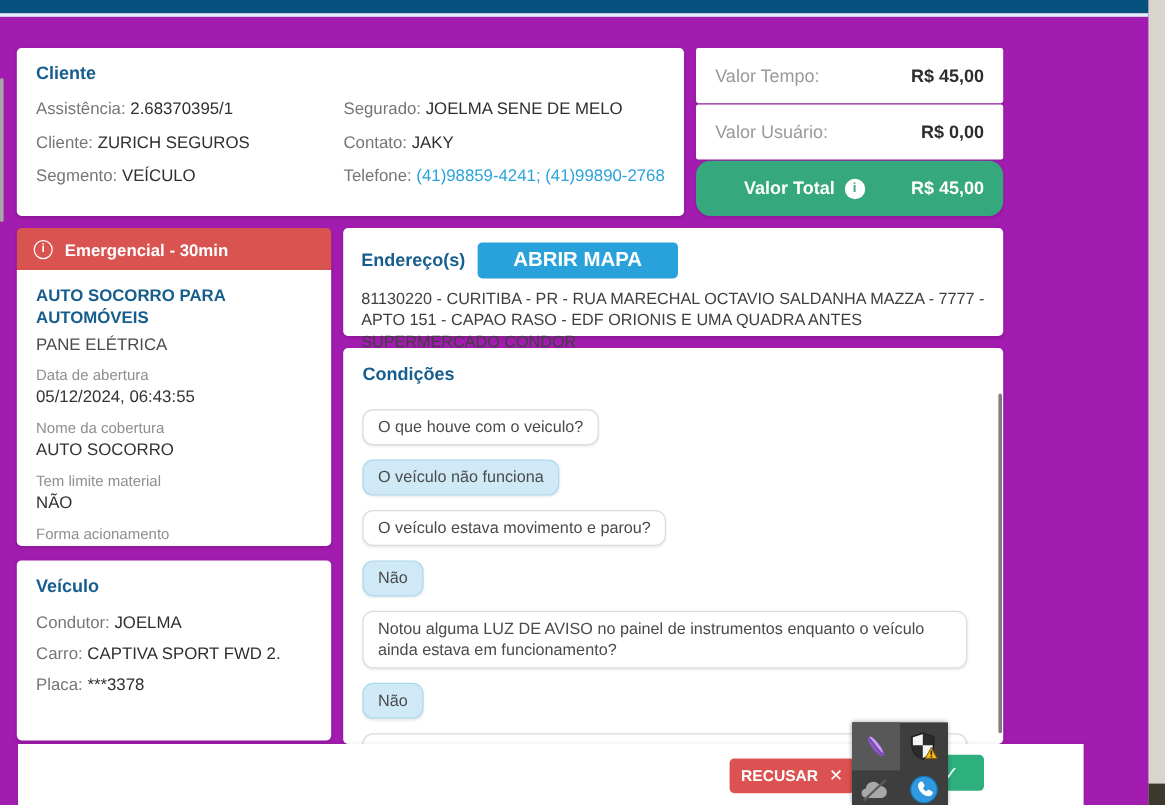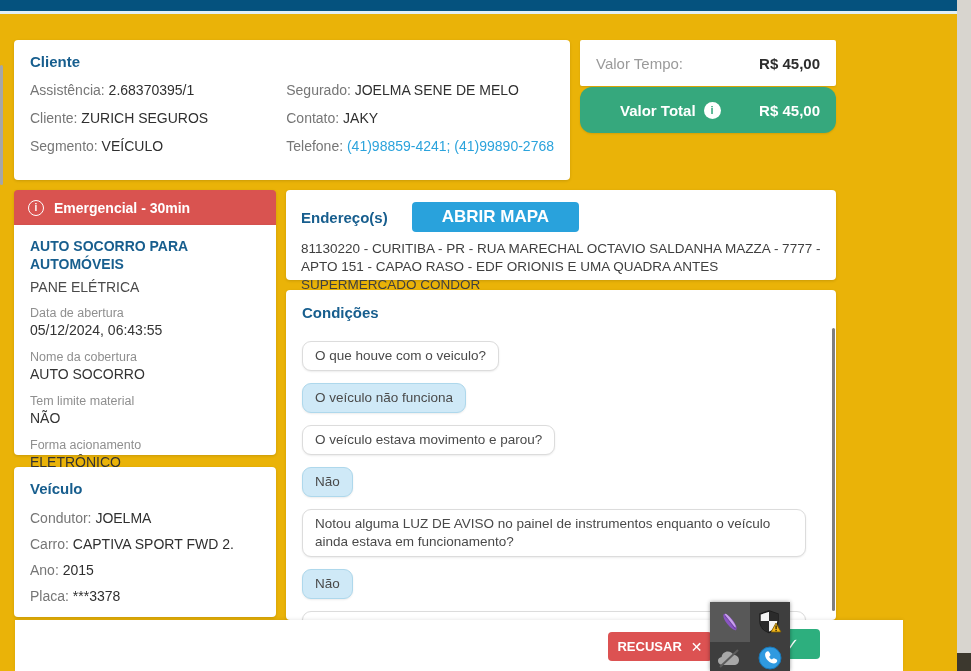--- a/index.html
+++ b/index.html
@@ -1,18 +1,18 @@
 <!DOCTYPE html>
 <html><head>
 <meta charset="utf-8">
 <style>
   * { margin:0; padding:0; box-sizing:border-box; }
   html,body { width:971px; height:671px; }
   body { font-family:"Liberation Sans", sans-serif; background:#f0f0f1; overflow:hidden; }
-  #screen { position:relative; width:971px; height:671px; background:#eab308; overflow:hidden; }
+  #screen { position:relative; width:971px; height:671px; background:#a21caf; overflow:hidden; }
 
   
   .topbar { position:absolute; left:0; top:0; width:957px; height:11px; background:#05527e; }
   .topbar-glow { position:absolute; left:0; top:11px; width:957px; height:3px; background:#e0eff7; }
   .desktop-strip { position:absolute; left:957px; top:0; width:14px; height:671px; background:#d8d5cf; }
   .desktop-corner { position:absolute; left:957px; top:653px; width:14px; height:18px; background:#3c382e; }
   .page-scrollbar { position:absolute; left:0; top:65px; width:3px; height:120px; background:#a6a6a6; border-radius:2px; }
 
   .card { position:absolute; background:#fff; border-radius:4px; box-shadow:0 1px 3px rgba(0,0,0,.14); }
   .card-title { color:#175e8e; font-weight:700; font-size:15px; }
@@ -50,21 +50,21 @@
   .detail-group { margin-top:11px; }
   .detail-label { color:#8f8f8f; font-size:12.5px; line-height:15px; }
   .detail-value { color:#333; font-size:14px; font-weight:400; line-height:18px; }
 
   
   #vehicle-card { left:14px; top:467px; width:262px; height:150px; padding:13px 16px; }
   #vehicle-card .field-list { margin-top:11px; display:flex; flex-direction:column; gap:5px; }
 
   
   #address-card { left:286px; top:190px; width:550px; height:90px; padding:12px 15px; }
-  .addr-head { display:flex; align-items:center; gap:24px; }
+  .addr-head { display:flex; align-items:center; gap:10px; }
   .map-btn { background:#29a2dc; color:#fff; border:none; font-weight:700; font-size:17px;
              padding:5px 30px; border-radius:4px; font-family:inherit; cursor:pointer; }
   .addr-text { margin-top:8px; color:#3f3f3f; font-size:13.5px; line-height:18px; }
 
   
   #conditions-card { left:286px; top:290px; width:550px; height:330px; padding:14px 16px; border-radius:4px; }
   .bubble { width:fit-content; max-width:504px; font-size:13.5px; line-height:18px; color:#4a4a4a;
             padding:5px 12px; border-radius:9px; margin-bottom:12px;
             background:#fff; border:1px solid #dcdcdc; box-shadow:0 1px 2px rgba(0,0,0,.08); }
   .bubble.answer { background:#cfe9f7; border-color:#aed8ec; }
@@ -113,20 +113,24 @@
         <div class="field-line"><span>Telefone: </span><span class="val link">(41)98859-4241; (41)99890-2768</span></div>
       </div>
     </div>
   </div>
 
   <div id="values-panel">
     <div class="value-row">
       <span class="vlabel">Valor Tempo:</span>
       <span class="vval">R$ 45,00</span>
     </div>
+    <div class="value-row">
+      <span class="vlabel">Valor Usuário:</span>
+      <span class="vval">R$ 0,00</span>
+    </div>
     <div class="value-row total">
       <span class="vlabel">
         <span>Valor Total</span>
         <i class="info-badge">i</i>
       </span>
       <span class="vval">R$ 45,00</span>
     </div>
   </div>
 
   <div id="emergency-banner">
@@ -143,30 +147,28 @@
     <div class="detail-group">
       <div class="detail-label">Nome da cobertura</div>
       <div class="detail-value">AUTO SOCORRO</div>
     </div>
     <div class="detail-group">
       <div class="detail-label">Tem limite material</div>
       <div class="detail-value">NÃO</div>
     </div>
     <div class="detail-group">
       <div class="detail-label">Forma acionamento</div>
-      <div class="detail-value">ELETRÔNICO</div>
     </div>
   </div>
 
   <div class="card" id="vehicle-card">
     <div class="card-title">Veículo</div>
     <div class="field-list">
       <div class="field-line"><span>Condutor: </span><span class="val">JOELMA</span></div>
       <div class="field-line"><span>Carro: </span><span class="val">CAPTIVA SPORT FWD 2.</span></div>
-      <div class="field-line"><span>Ano: </span><span class="val">2015</span></div>
       <div class="field-line"><span>Placa: </span><span class="val">***3378</span></div>
     </div>
   </div>
 
   <div class="card" id="address-card">
     <div class="addr-head">
       <span class="card-title">Endereço(s)</span>
       <button class="map-btn">ABRIR MAPA</button>
     </div>
     <div class="addr-text">81130220 - CURITIBA - PR - RUA MARECHAL OCTAVIO SALDANHA MAZZA - 7777 - APTO 151 - CAPAO RASO - EDF ORIONIS E UMA QUADRA ANTES SUPERMERCADO CONDOR</div>

